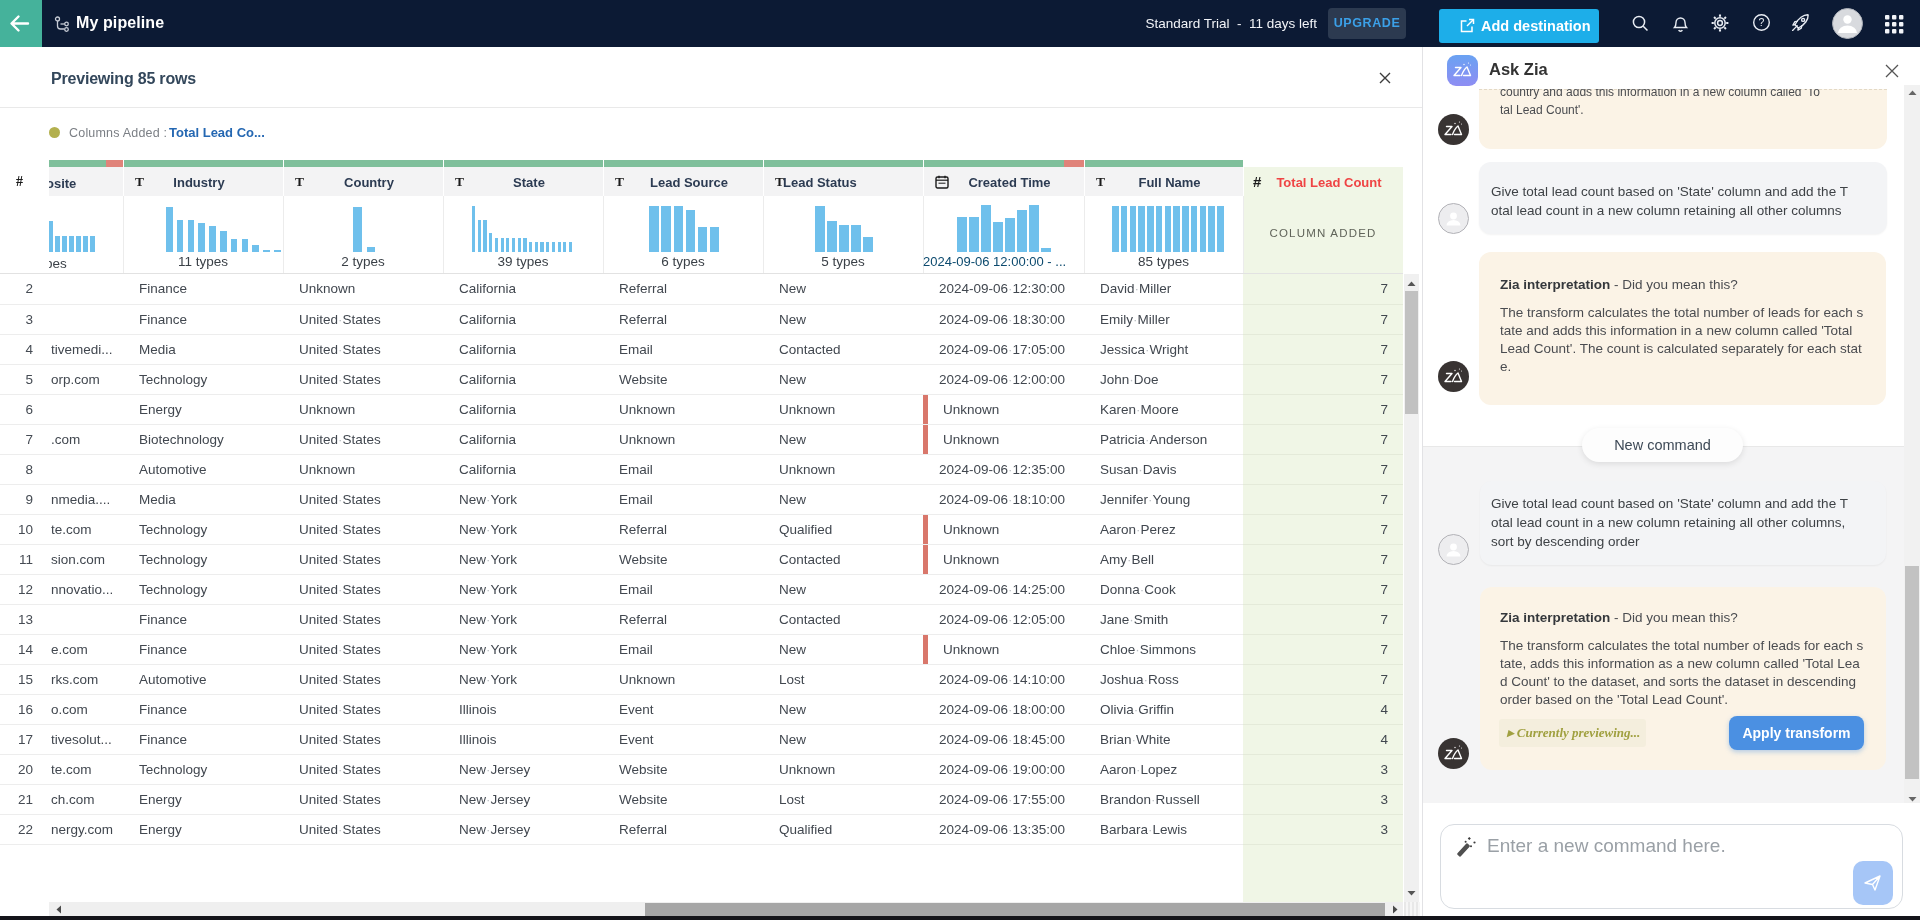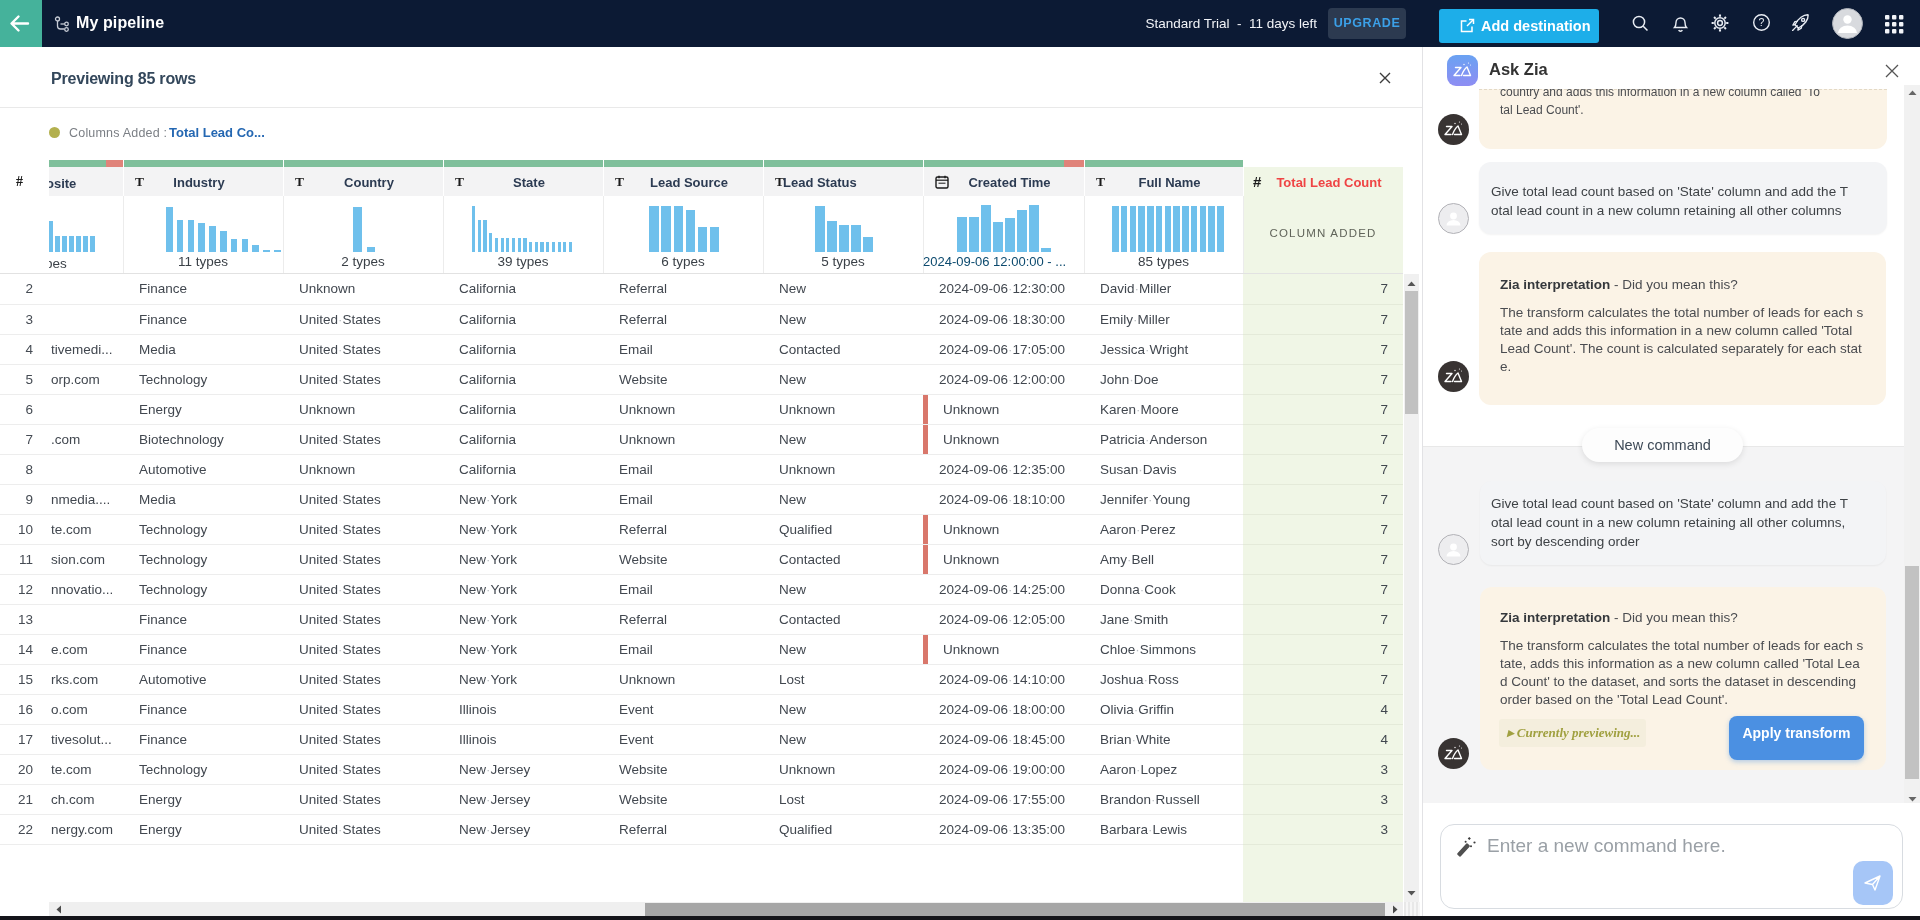--- a/index.html
+++ b/index.html
@@ -525,21 +525,21 @@
 <div class="abs" style="left:15px;top:445px;width:31px;height:31px;border-radius:50%;background:#ededef;border:1px solid #b2b2b7"></div>
 <svg class="abs" style="left:21px;top:451px" width="19" height="19" viewBox="0 0 19 19">
       <circle cx="9.5" cy="7" r="3.4" fill="#fff"></circle>
       <path d="M2.5 16.5 a7 5.5 0 0 1 14 0 z" fill="#fff"></path>
     </svg>
 <div class="abs" style="left:57px;top:498px;width:406px;height:183px;background:#fbf3e6;border-radius:12px"></div>
 <div class="abs" style="left:77px;top:521px;font-size:13.5px;color:#4a4c50"><b style="color:#35383c">Zia interpretation</b> - Did you mean this?</div>
 <div class="abs" style="left:77px;top:548px;font-size:13.5px;color:#4a4c50;line-height:18px;white-space:nowrap">The transform calculates the total number of leads for each s<br>tate, adds this information as a new column called 'Total Lea<br>d Count' to the dataset, and sorts the dataset in descending<br>order based on the 'Total Lead Count'.</div>
 <div class="abs" style="left:76px;top:630px;width:147px;height:28px;background:#f4eedd;border-radius:3px"></div>
 <div class="abs" style="left:84px;top:636px;font-size:13px;font-style:italic;font-weight:bold;color:#a0a040;font-family:'Liberation Serif',serif">▸ Currently previewing...</div>
-<div class="abs" style="left:306px;top:627px;width:135px;height:44px;background:#4b90e2;border-radius:8px;color:#fff;font-size:14px;font-weight:bold;text-align:center;line-height:34px;box-shadow:0 2px 5px rgba(75,144,226,.4)">Apply transform</div>
+<div class="abs" style="left:306px;top:627px;width:135px;height:34px;background:#4b90e2;border-radius:8px;color:#fff;font-size:14px;font-weight:bold;text-align:center;line-height:34px;box-shadow:0 2px 5px rgba(75,144,226,.4)">Apply transform</div>
 <div class="abs" style="left:15px;top:649px;width:31px;height:31px;border-radius:50%;background:#383332"></div>
 <svg class="abs" style="left:15px;top:649px" width="31" height="31" viewBox="0 0 31 31">
       <g stroke="#fff" fill="none" stroke-width="1.4" stroke-linecap="round" stroke-linejoin="round">
         <path d="M8.5 12.5 h5.5 l-7 8 h6"></path>
         <path d="M14.5 20.5 c1.5-4 3.5-7 5.5-8.5 l3.5 8.5 h-7"></path>
         <circle cx="17" cy="9.5" r="0.7" fill="#fff" stroke="none"></circle>
         <circle cx="21.5" cy="8" r="0.6" fill="#fff" stroke="none"></circle>
         <circle cx="23.5" cy="10" r="0.5" fill="#fff" stroke="none"></circle>
       </g>
     </svg>

